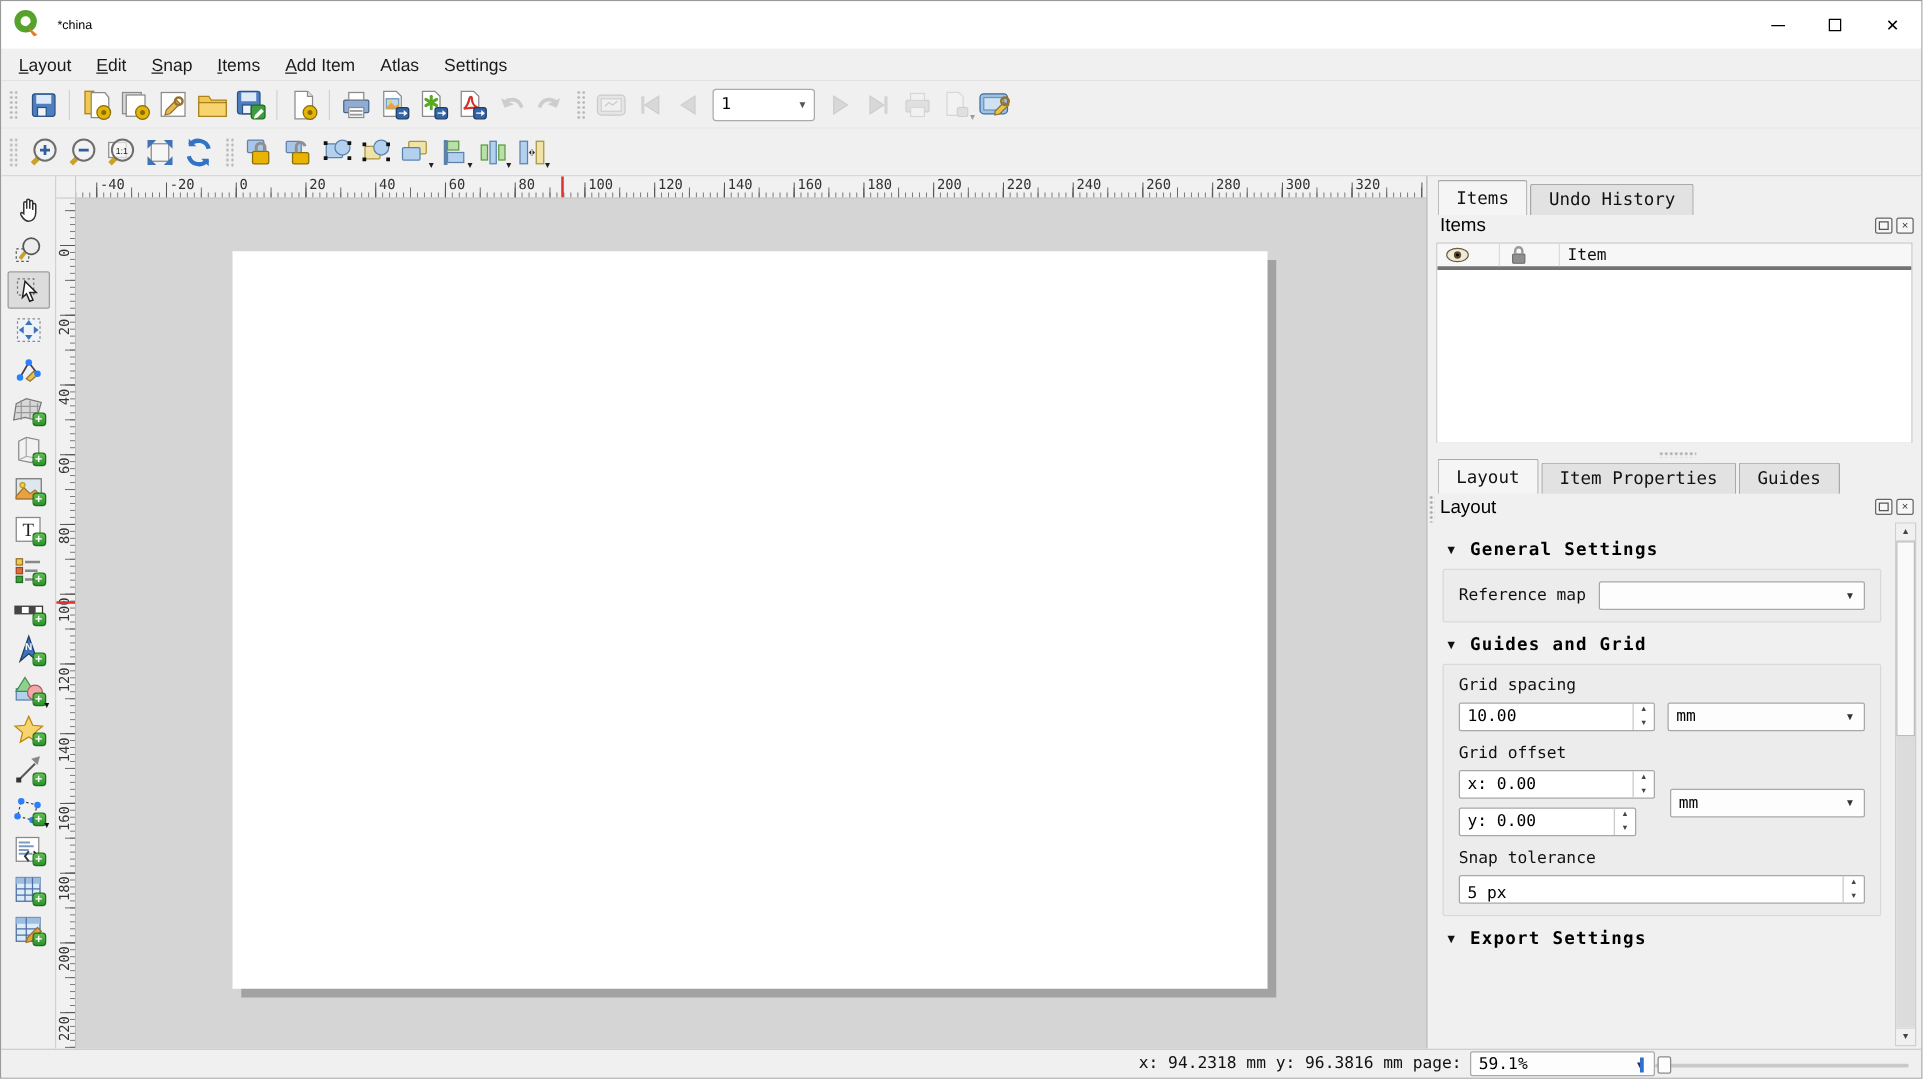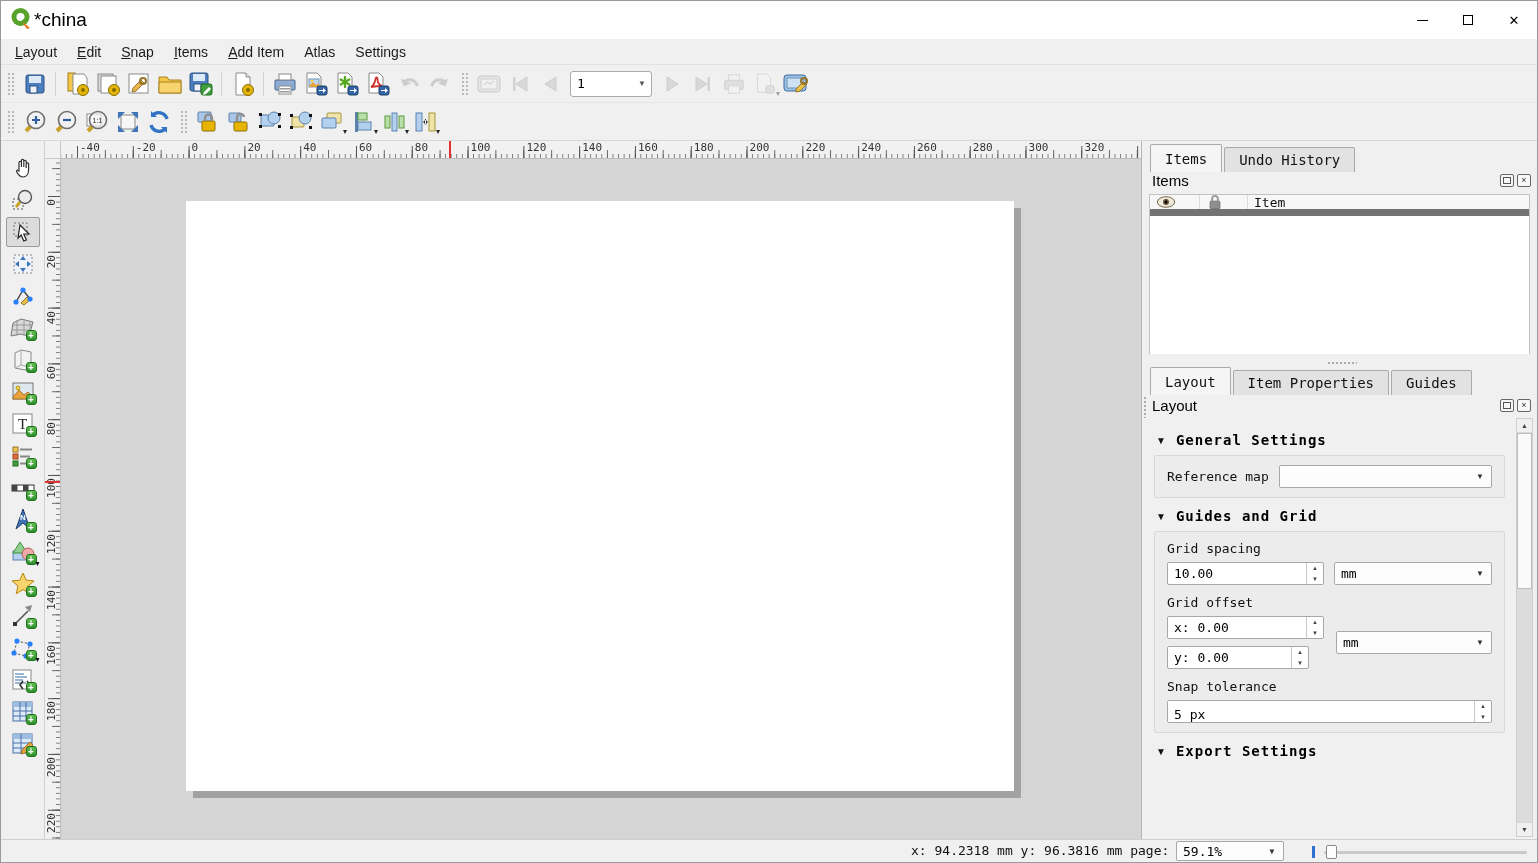--- a/index.html
+++ b/index.html
@@ -3,21 +3,21 @@
 <meta charset="utf-8">
 <style>
   * { margin:0; padding:0; box-sizing:border-box; }
   html,body { width:1538px; height:863px; overflow:hidden;
     font-family:"Liberation Sans", sans-serif; background:#f0f0f0; }
   #window { position:relative; width:1538px; height:863px; background:#f0f0f0; border:1px solid #9a9a9a; }
 
   
   #titlebar { position:absolute; top:0; left:0; right:0; height:38px; background:#ffffff;
     display:flex; align-items:center; padding-left:8px; }
-  #titlebar .title { font-size:19px; color:#000; margin-left:1px; }
+  #titlebar .title { font-size:10px; color:#000; margin-left:13px; }
   #win-controls { position:absolute; right:0; top:0; height:38px; display:flex; }
   .win-btn { width:46px; height:38px; display:flex; align-items:center; justify-content:center; }
   .glyph-min { width:11px; height:1px; background:#000; display:block; }
   .glyph-max { width:10px; height:10px; border:1px solid #000; display:block; }
   .glyph-close { font-size:13px; color:#000; }
 
   
   #menubar { position:absolute; top:38px; left:0; right:0; height:26px; background:#f0f0f0;
     border-bottom:1px solid #e2e2e2; display:flex; align-items:center; padding-left:4px; }
   .menu-item { display:inline-block; font-size:14px; color:#1a1a1a; padding:3px 10px; }
@@ -99,21 +99,21 @@
   .dock-btns { position:absolute; right:6px; display:flex; gap:3px; }
   .dock-btn { width:14px; height:13px; border:1px solid #666; border-radius:2px; background:#f7f7f7;
     position:relative; font-size:9px; line-height:11px; text-align:center; color:#333; }
   .dock-btn.float::before { content:""; position:absolute; right:2px; top:2px; width:6px; height:5px;
     border:1px solid #555; }
 
   #items-dock-title { position:absolute; top:31px; left:10px; }
   #items-dock-btns { top:33px; }
   #items-table { position:absolute; left:7px; right:7px; top:53px; height:160px;
     border:1px solid #c2c2c2; background:#fff; }
-  #items-table .thead { display:flex; height:21px; background:#f7f7f7; border-bottom:7px solid #737373;
+  #items-table .thead { display:flex; height:21px; background:#f7f7f7; border-bottom:3px solid #737373;
     align-items:center; }
   #items-table .th { height:100%; display:flex; align-items:center; padding-left:6px;
     border-right:1px solid #dcdcdc; font-family:"DejaVu Sans Mono",monospace; font-size:13px; color:#111; }
   .col-eye { width:50px; } .col-lock { width:48px; } .col-item { flex:1; border-right:none!important; }
 
   .hsplitter { position:absolute; left:185px; top:220px; width:30px; height:5px;
     background-image:radial-gradient(#adadad 1px, transparent 1.2px); background-size:4px 4px; }
   .vsplitter { position:absolute; left:-6px; top:255px; width:5px; height:22px;
     background-image:radial-gradient(#adadad 1px, transparent 1.2px); background-size:4px 4px; }
 
@@ -149,21 +149,21 @@
   .sb-up { top:0; border-bottom:1px solid #d8d8d8; }
   .sb-down { bottom:0; border-top:1px solid #d8d8d8; }
   #sb-track { position:absolute; left:0; right:0; top:14px; bottom:14px; background:#dcdcdc; }
   #sb-thumb { position:absolute; left:0; right:0; top:0; height:156px; background:#fafafa;
     border:1px solid #bdbdbd; }
 
   
   #statusbar { position:absolute; left:0; right:0; bottom:0; height:23px; background:#f0f0f0;
     border-top:1px solid #cfcfcf; font-family:"DejaVu Sans Mono",monospace; font-size:13px; color:#111; }
   #status-coords { position:absolute; left:910px; top:3px; }
-  #zoom-combo { position:absolute; left:1175px; top:1px; width:108px; height:20px; }
+  #zoom-combo { position:absolute; left:1175px; top:1px; width:148px; height:20px; }
   #zoom-slider { position:absolute; left:1311px; top:4px; width:219px; height:16px; }
   #zoom-slider .track { position:absolute; left:12px; right:4px; top:7px; height:3px; background:#c9c9c9;
     border-radius:2px; }
   #zoom-slider .endcap { position:absolute; left:0px; top:2px; width:3px; height:12px; background:#2f6fd0; }
   #zoom-slider .handle { position:absolute; left:14px; top:1px; width:11px; height:14px; background:#fdfdfd;
     border:1px solid #8a8a8a; border-radius:2px; }
 </style>
 </head>
 <body>
 

